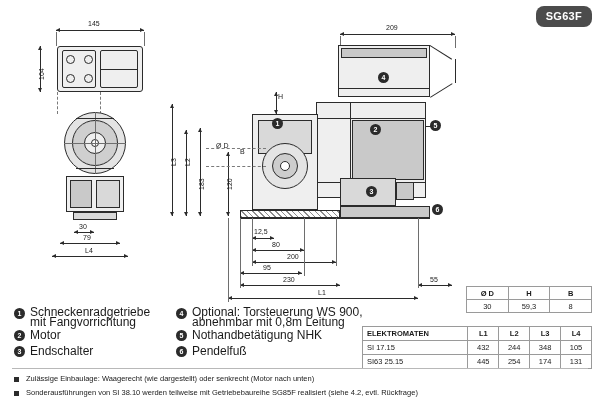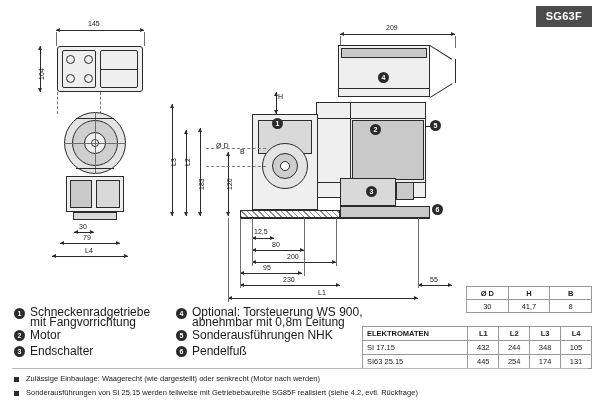--- a/index.html
+++ b/index.html
@@ -12,21 +12,21 @@
     overflow:hidden;
   }
   .sheet{position:absolute;left:0;top:0;width:600px;height:405px;}
 
   
   .badge{
     position:absolute;right:8px;top:6px;
     background:#4c4c4c;color:#ffffff;
     font-size:11px;font-weight:bold;
     padding:4px 10px 5px 10px;
-    border-radius:0;
+    border-radius:8px;
     letter-spacing:0.3px;
   }
 
   
   .ln{position:absolute;background:#2b2b2b;}
   .h{height:1px;}
   .v{width:1px;}
   .thin{background:#6e6e6e;}
   .dash-h{position:absolute;height:0;border-top:1px dashed #7a7a7a;}
   .dash-v{position:absolute;width:0;border-left:1px dashed #7a7a7a;}
@@ -228,35 +228,35 @@
   <div class="bullet" style="left:14px;top:346px;">3</div>
   <div class="legend-txt" style="left:30px;top:347px;">Endschalter</div>
 
   <div class="bullet" style="left:176px;top:308px;">4</div>
   <div class="legend-txt" style="left:192px;top:308px;">
     <span>Optional: Torsteuerung WS 900,</span><br>
     <span>abnehmbar mit 0,8m Leitung</span>
   </div>
 
   <div class="bullet" style="left:176px;top:330px;">5</div>
-  <div class="legend-txt" style="left:192px;top:331px;">Sonderausführungen NHK</div>
+  <div class="legend-txt" style="left:192px;top:331px;">Nothandbetätigung NHK</div>
 
   <div class="bullet" style="left:176px;top:346px;">6</div>
   <div class="legend-txt" style="left:192px;top:347px;">Pendelfuß</div>
 
   <table class="tbl-d">
     <tbody>
         <tr>
       <th>Ø D</th>
       <th>H</th>
       <th>B</th>
     </tr>
     <tr>
       <td>30</td>
-      <td>41,7</td>
+      <td>59,3</td>
       <td>8</td>
     </tr>
   </tbody>
     </table>
 
   <table class="tbl-e">
     <tbody>
         <tr>
       <th class="first">ELEKTROMATEN</th>
       <th>L1</th>
@@ -276,17 +276,17 @@
       <td>445</td>
       <td>254</td>
       <td>174</td>
       <td>131</td>
     </tr>
   </tbody>
     </table>
 
   <div class="rule" style="left:12px;top:368px;width:576px;"></div>
   <div class="sq" style="left:14px;top:377px;"></div>
-  <div class="foot" style="left:26px;top:374px;">Zulässige Einbaulage: Waagerecht (wie dargestellt) oder senkrecht (Motor nach werden)</div>
+  <div class="foot" style="left:26px;top:374px;">Zulässige Einbaulage: Waagerecht (wie dargestellt) oder senkrecht (Motor nach unten)</div>
   <div class="sq" style="left:14px;top:391px;"></div>
-  <div class="foot" style="left:26px;top:388px;">Sonderausführungen von SI 25.15 werden teilweise mit Getriebebaureihe SG85F realisiert (siehe 4.2, evtl. Rückfrage)</div>
+  <div class="foot" style="left:26px;top:388px;">Sonderausführungen von SI 38.10 werden teilweise mit Getriebebaureihe SG85F realisiert (siehe 4.2, evtl. Rückfrage)</div>
 
 </div>
 
 </body></html>

